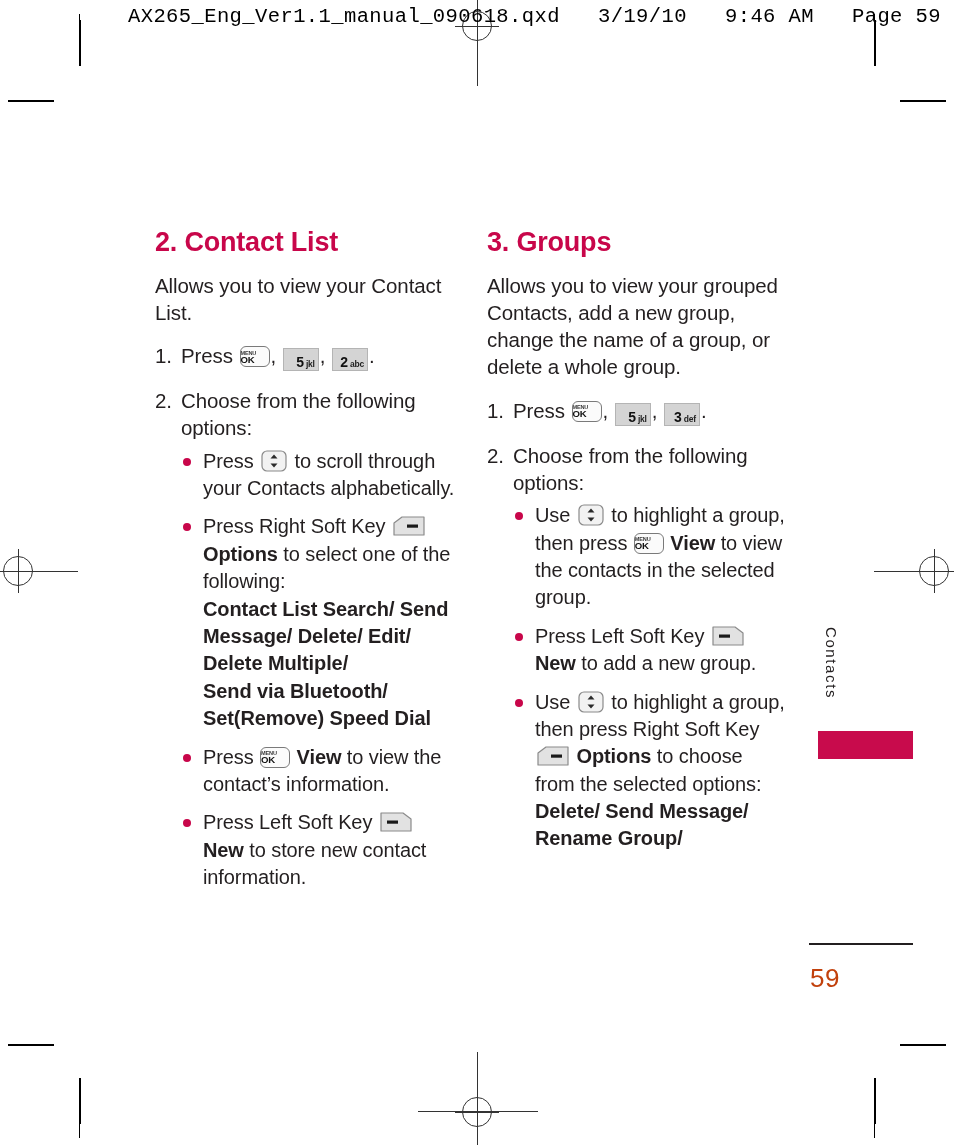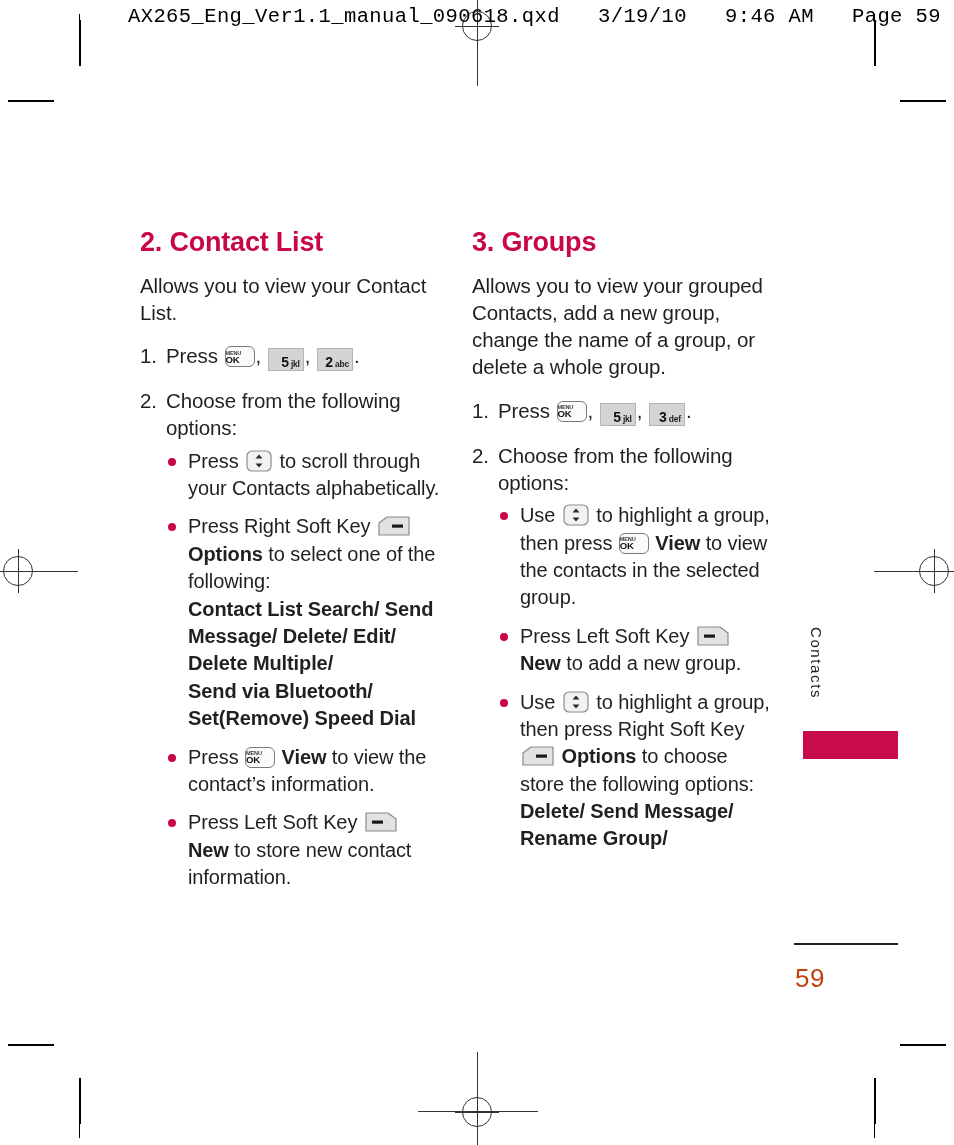--- a/index.html
+++ b/index.html
@@ -68,21 +68,21 @@
   
   .trim-rule {
     position: absolute;
     width: 1.2px;
     background: #000;
   }
 
   
   .page {
     position: absolute;
-    left: 0; top: 0;
+    left: 15px; top: 0;
     width: 812px;
     height: 1145px;
     padding-left: 35px;
   }
 
   .col {
     position: absolute;
     top: 228px;
     width: 300px;
   }
@@ -486,21 +486,21 @@
               </svg>
             </span>
             <span>to highlight a group, then press Right Soft Key</span>
             <span class="key key-soft">
               <svg width="32" height="20" viewBox="0 0 32 20">
                 <path d="M1,7 L9,1 L31,1 L31,19 L1,19 Z" fill="#e2e2e2" stroke="#8a8a8a" stroke-width="1.2" stroke-linejoin="round"></path>
                 <rect x="14" y="8.5" width="11" height="3.2" fill="#1a1a1a"></rect>
               </svg>
             </span>
             <b>Options</b>
-            <span>to choose store the following options:</span>
+            <span>to choose from the selected options:</span>
 
             <span class="opts-block">
               <span class="opts-inline">Delete/ Send Message/</span>
               <span class="opts-inline">Rename Group/</span>
             </span>
           </li>
 
         </ul>
       </li>
     </ol>

